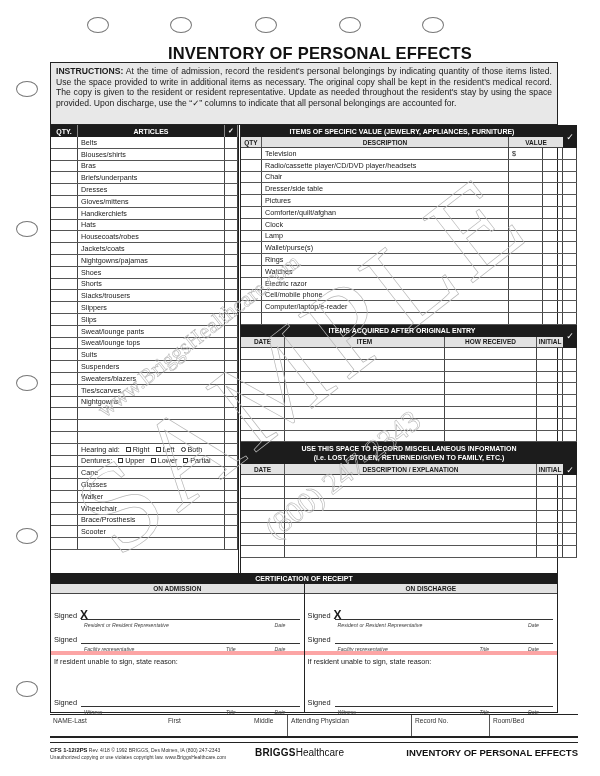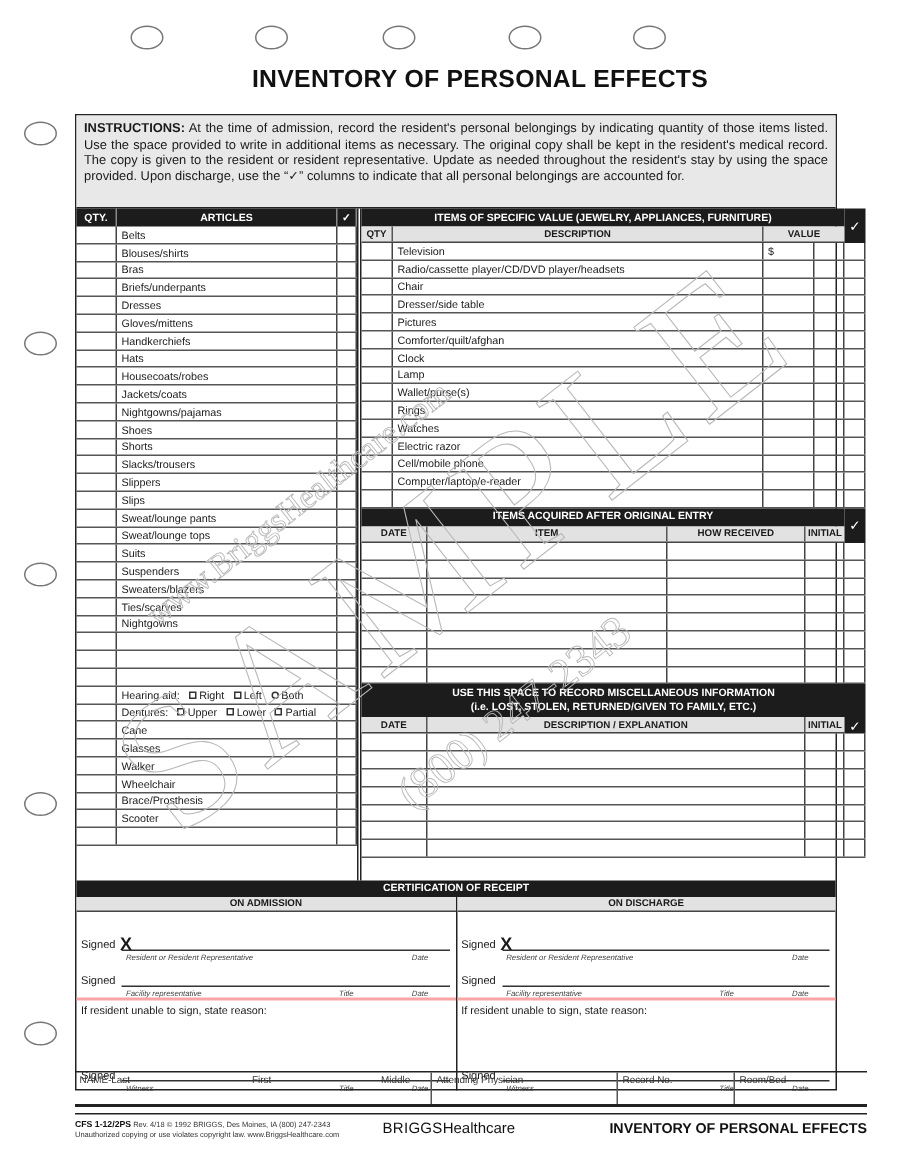--- a/index.html
+++ b/index.html
@@ -3,21 +3,21 @@
 <meta charset="utf-8">
 <style>
   * { box-sizing: border-box; margin: 0; padding: 0; }
   html, body { width: 600px; height: 776px; background: #ffffff; overflow: hidden; }
   body { position: relative; font-family: "Liberation Sans", sans-serif; color: #1a1a1a; }
 
   .hole { position: absolute; width: 22px; height: 16px; border: 1px solid #777; border-radius: 50%; background: #fff; }
 
   .title { position: absolute; left: 0; width: 640px; top: 44px; text-align: center; font-weight: bold; font-size: 16.5px; letter-spacing: 0.2px; color: #111; }
 
-  .form { position: absolute; left: 50px; top: 76px; width: 508px; height: 651px; border: 1.5px solid #222; }
+  .form { position: absolute; left: 50px; top: 62px; width: 508px; height: 651px; border: 1.5px solid #222; }
 
   .instructions { position: absolute; left: 0; top: 0; width: 100%; height: 62px; background: #e8e8e8; padding: 3px 5px; font-size: 8.6px; line-height: 10.6px; text-align: justify; border-bottom: 1px solid #222; }
   .instructions b { font-weight: bold; }
 
   
   .ltable { position: absolute; left: 0; top: 62px; width: 187px; }
   .lhead { display: flex; height: 12px; background: #1c1c1c; color: #fff; font-size: 7px; font-weight: bold; align-items: stretch; }
   .lhead div { display: flex; align-items: center; justify-content: center; border-right: 1px solid #888; }
   .col-qty { width: 27px; }
   .col-art { width: 147px; }
@@ -65,34 +65,34 @@
   .cert-bar { height: 11px; background: #1c1c1c; color: #fff; font-size: 7px; font-weight: bold; text-align: center; line-height: 11px; }
   .cert-cols { display: flex; height: 129px; }
   .cert-col { position: relative; flex: 1; }
   .cert-col + .cert-col { border-left: 1px solid #222; }
   .cert-sub { height: 10px; background: #e2e2e2; font-size: 6.5px; font-weight: bold; text-align: center; line-height: 10px; border-bottom: 1px solid #444; }
   .sig { position: absolute; left: 3px; right: 4px; font-size: 7.4px; }
   .sig .lbl { position: absolute; left: 0; bottom: 2px; }
   .sig .x { position: absolute; left: 26px; bottom: 0px; font-weight: bold; font-size: 12px; }
   .sig .line { position: absolute; left: 27px; right: 0; bottom: 2px; border-bottom: 1px solid #333; }
   .sig .cap { position: absolute; top: 100%; font-style: italic; font-size: 5.2px; color: #444; margin-top: 0px; }
-  .reason { position: absolute; left: 0; right: 0; top: 67px; border-top: 2px solid #fca5a5; font-size: 7.2px; padding: 2px 3px; }
+  .reason { position: absolute; left: 0; right: 0; top: 67px; border-top: 4px solid #fca5a5; font-size: 7.2px; padding: 2px 3px; }
 
   
   .namerow { position: absolute; left: 50px; top: 714px; width: 528px; height: 24px; display: flex; border-top: 1.5px solid #222; border-bottom: 2px solid #222; font-size: 6.6px; color: #333; }
   .namerow .nm { position: relative; width: 238px; border-right: 1px solid #555; }
   .namerow .nm span { position: absolute; top: 2px; }
   .namerow .cell { padding: 2px 3px; border-right: 1px solid #555; }
   .namerow .cell:last-child { border-right: none; }
 
   .footer { position: absolute; left: 50px; top: 742px; width: 528px; height: 24px; border-top: 1px solid #222; }
   .f-code { position: absolute; left: 0; top: 4px; font-size: 5px; color: #333; line-height: 6.5px; }
   .f-code b { font-size: 5.8px; color: #111; }
   .f-brand { position: absolute; left: 205px; top: 4px; font-size: 10px; color: #111; }
-  .f-brand b { font-weight: normal; letter-spacing: 0.2px; margin-top: 40px; }
+  .f-brand b { font-weight: bold; letter-spacing: 0.2px; margin-top: 40px; }
   .f-title { position: absolute; right: 0; top: 4px; font-size: 9.5px; font-weight: bold; color: #111; }
 
   .watermark { position: absolute; left: 0; top: 0; width: 600px; height: 776px; pointer-events: none; }
 </style>
 </head>
 <body>
 
 <div class="hole" style="left:87px;top:17px;"></div>
 <div class="hole" style="left:170px;top:17px;"></div>
 <div class="hole" style="left:255px;top:17px;"></div>

